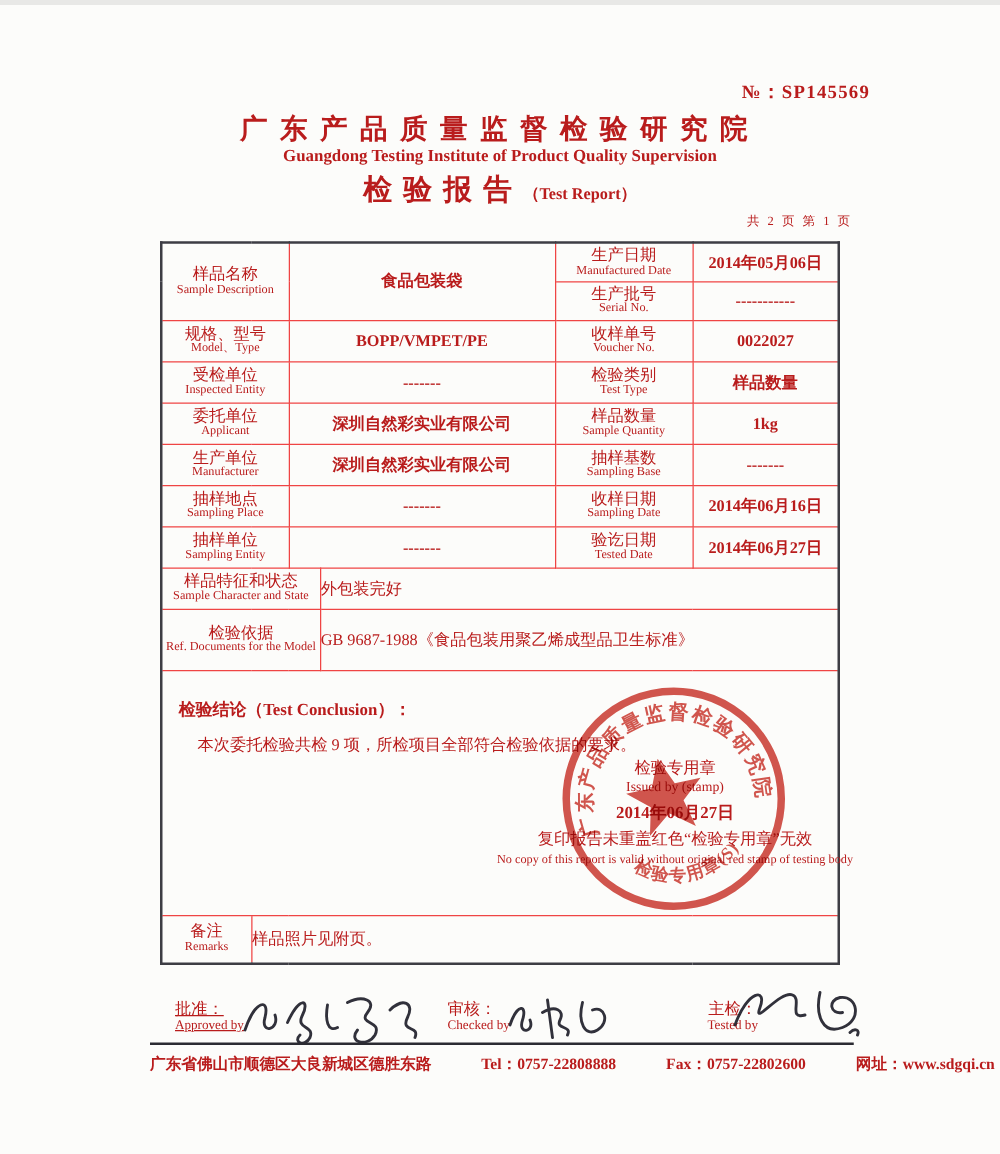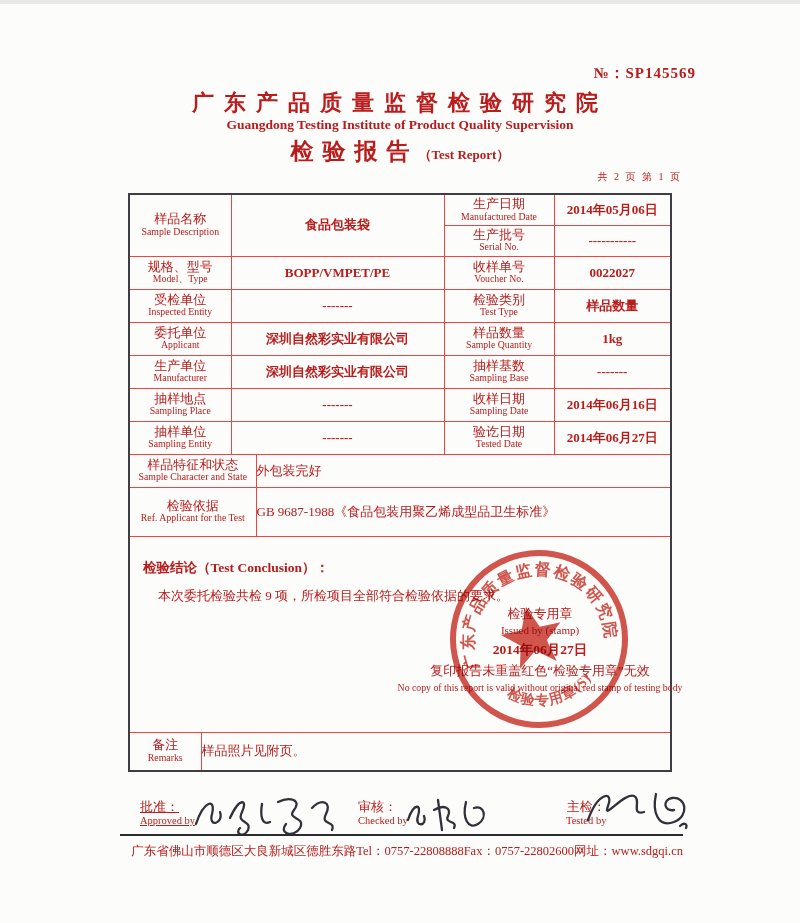--- a/index.html
+++ b/index.html
@@ -43,21 +43,21 @@
   .stamp{position:absolute;left:316px;top:9px;width:186px;height:186px;
          transform:rotate(-12deg);opacity:.86;mix-blend-mode:multiply;}
   
   .sig-label{position:absolute;line-height:1.2;}
   .sig-label .cn{display:block;font-size:13px;}
   .sig-label .en{display:block;font-size:10.5px;}
   .sig-svg{position:absolute;}
   .sig-svg path{fill:none;stroke:#20202a;stroke-width:2.3;stroke-linecap:round;stroke-linejoin:round;opacity:.92;}
   
   .footer-rule{position:absolute;left:120px;top:830px;width:563px;height:2px;background:#2b2b32;}
-  .footer-text{position:absolute;left:120px;top:839px;width:563px;display:flex;justify-content:flex-end;font-size:12.5px;font-weight:normal;white-space:nowrap;}
+  .footer-text{position:absolute;left:120px;top:839px;width:563px;display:flex;justify-content:flex-start;font-size:12.5px;font-weight:bold;white-space:nowrap;gap:40px;}
 </style>
 </head>
 <body>
 
 <div class="page">
 
   <div class="report-no">№：SP145569</div>
   <div class="org-cn">广东产品质量监督检验研究院</div>
   <div class="org-en">Guangdong Testing Institute of Product Quality Supervision</div>
   <div class="report-title">
@@ -169,21 +169,21 @@
     <tr class="h33">
       <td class="lbl" colspan="3">
         <span class="cn">样品特征和状态</span>
         <span class="en">Sample Character and State</span>
       </td>
       <td class="vleft" colspan="3">外包装完好</td>
     </tr>
     <tr class="h49">
       <td class="lbl" colspan="3">
         <span class="cn">检验依据</span>
-        <span class="en">Ref. Applicant for the Test</span>
+        <span class="en">Ref. Documents for the Model</span>
       </td>
       <td class="vleft" colspan="3">GB 9687-1988《食品包装用聚乙烯成型品卫生标准》</td>
     </tr>
 
     <tr class="h196">
       <td class="concl" colspan="6">
         <div class="concl-heading">检验结论（Test Conclusion）：</div>
         <div class="concl-body">本次委托检验共检 9 项，所检项目全部符合检验依据的要求。</div>
         <div class="stamp-line sl1">检验专用章</div>
         <div class="stamp-line sl2">Issued by (stamp)</div>

